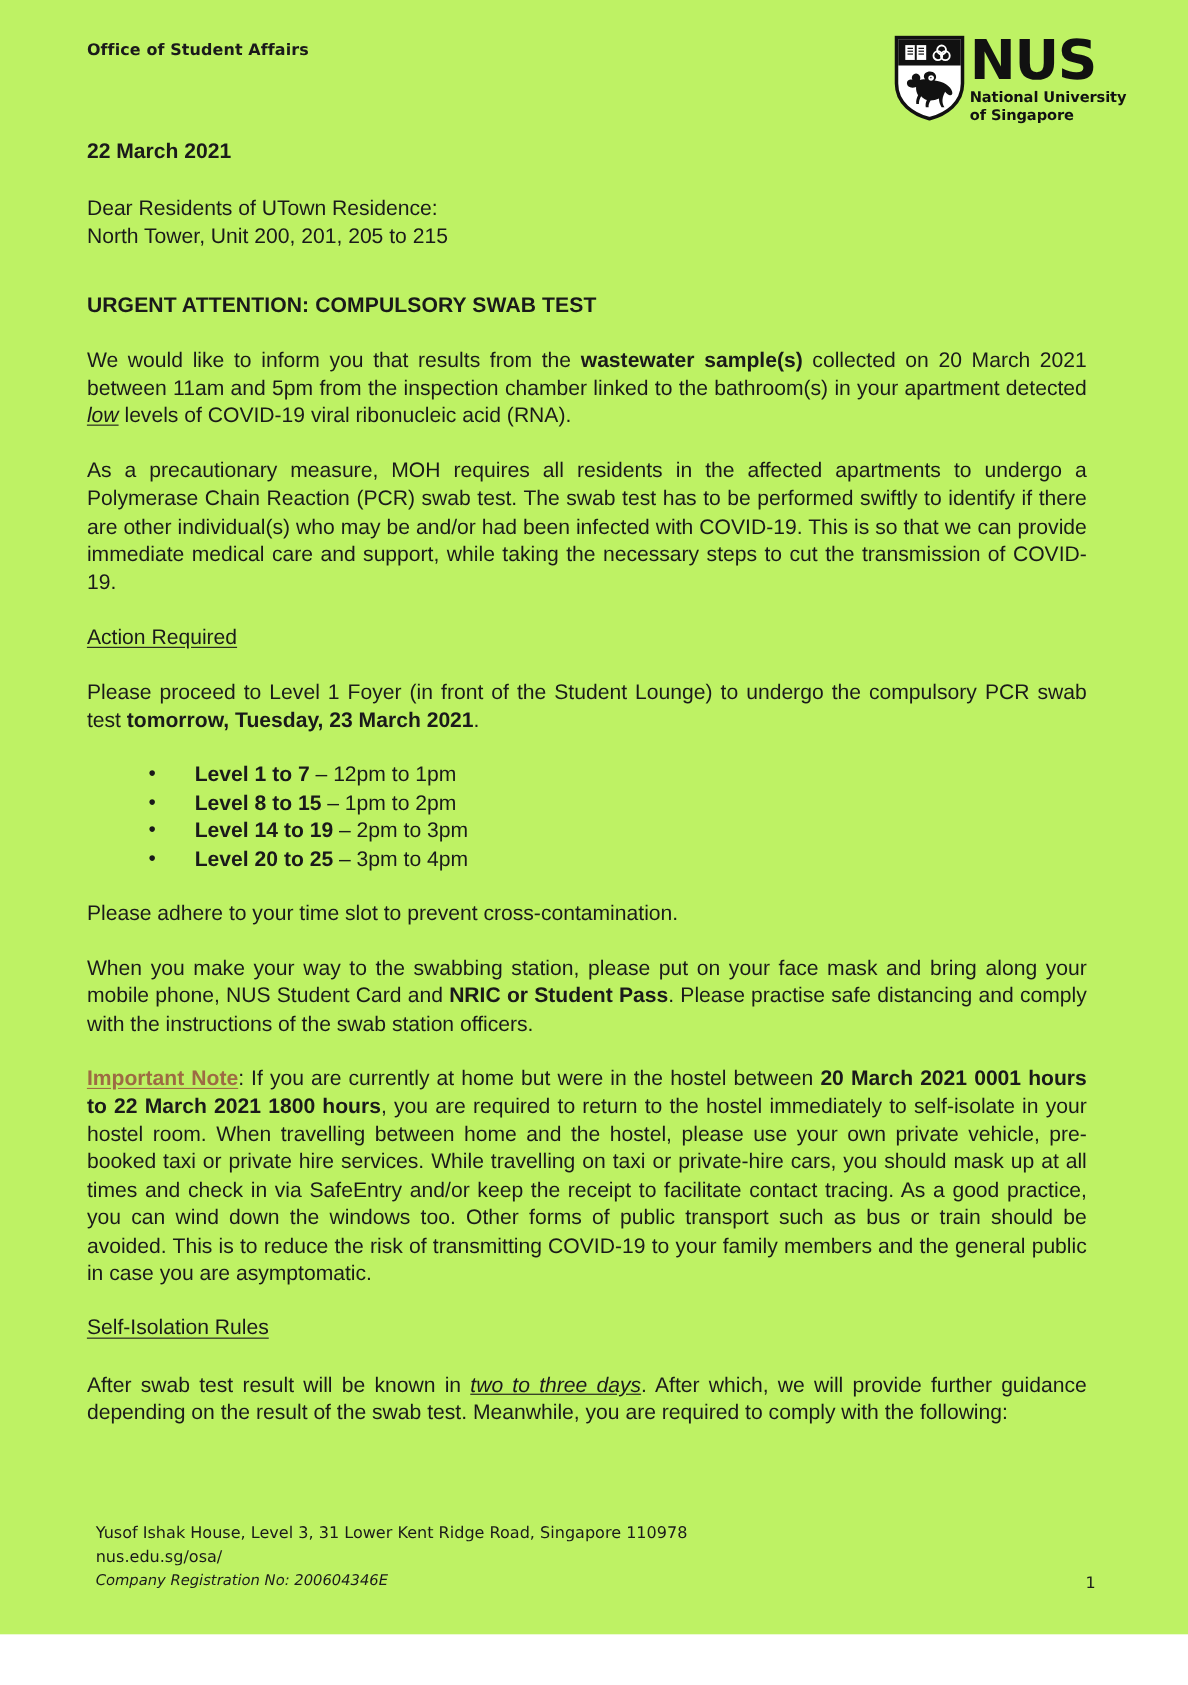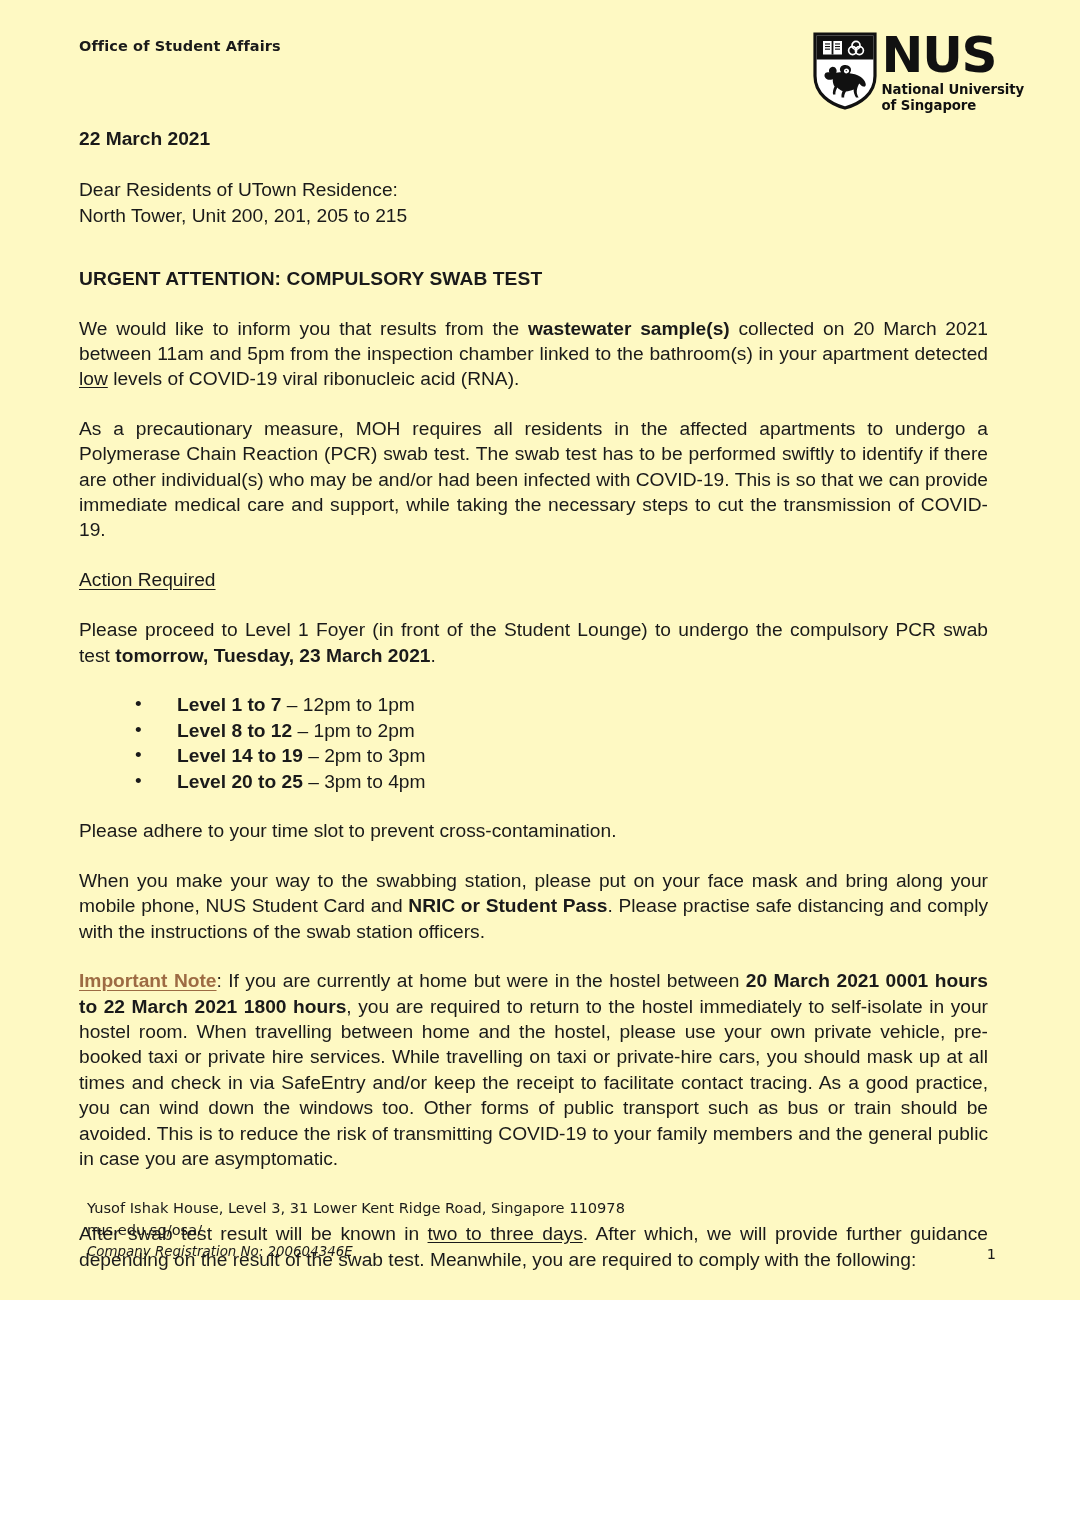--- a/index.html
+++ b/index.html
@@ -7,22 +7,22 @@
     padding: 0;
     background: #ffffff;
   }
   body {
     font-family: "Liberation Sans", sans-serif;
     color: #1a1a1a;
   }
   .page {
     position: relative;
     width: 1080px;
-    height: 1300px;
-    background: #fef9c3;
+    height: 1486px;
+    background: #bef264;
     overflow: hidden;
     box-sizing: border-box;
     padding-left: 36px;
   }
 
   
   .header {
     position: absolute;
     top: 32px;
     left: 79px;
@@ -107,21 +107,21 @@
 
   .section-head {
     font-weight: 400;
     text-decoration: underline;
     text-underline-offset: 3px;
     font-size: 19.2px;
     line-height: 25.4px;
   }
 
   b, strong { font-weight: 700; }
-  u { text-decoration: underline; text-underline-offset: 2px; }
+  u { text-decoration: underline; text-underline-offset: 2px; font-style: italic; }
 
   .important-note {
     font-weight: 700;
     text-decoration: underline;
     text-underline-offset: 3px;
   }
 
   
   ul.slots {
     margin: 0;
@@ -258,39 +258,40 @@
     <p class="section-head">Action Required</p>
 
     <div class="gap-md" style="height:25px"></div>
 
     <p class="justified"><span>Please proceed to Level 1 Foyer (in front of the Student Lounge) to undergo the compulsory PCR swab test </span><b>tomorrow, Tuesday, 23 March 2021</b><span>.</span></p>
 
     <div class="gap-md" style="height:24px"></div>
 
     <ul class="slots">
       <li><span class="slot-range">Level 1 to 7</span><span> – 12pm to 1pm</span></li>
-      <li><span class="slot-range">Level 8 to 12</span><span> – 1pm to 2pm</span></li>
+      <li><span class="slot-range">Level 8 to 15</span><span> – 1pm to 2pm</span></li>
       <li><span class="slot-range">Level 14 to 19</span><span> – 2pm to 3pm</span></li>
       <li><span class="slot-range">Level 20 to 25</span><span> – 3pm to 4pm</span></li>
     </ul>
 
     <div class="gap-md" style="height:24px"></div>
 
     <p class="justified">Please adhere to your time slot to prevent cross-contamination.</p>
 
     <div class="gap-md" style="height:24px"></div>
 
     <p class="justified"><span>When you make your way to the swabbing station, please put on your face mask and bring along your mobile phone, NUS Student Card and </span><b>NRIC or Student Pass</b><span>. Please practise safe distancing and comply with the instructions of the swab station officers.</span></p>
 
     <div class="gap-md" style="height:24px"></div>
 
     <p class="justified"><span class="important-note" style="color:#9d6b43">Important Note</span><span>: If you are currently at home but were in the hostel between </span><b>20 March 2021 0001 hours to 22 March 2021 1800 hours</b><span>, you are required to return to the hostel immediately to self-isolate in your hostel room. When travelling between home and the hostel, please use your own private vehicle, pre-booked taxi or private hire services. While travelling on taxi or private-hire cars, you should mask up at all times and check in via SafeEntry and/or keep the receipt to facilitate contact tracing. As a good practice, you can wind down the windows too. Other forms of public transport such as bus or train should be avoided. This is to reduce the risk of transmitting COVID-19 to your family members and the general public in case you are asymptomatic.</span></p>
 
     <div class="gap-md" style="height:24px"></div>
 
+    <p class="section-head">Self-Isolation Rules</p>
 
     <div class="gap-md" style="height:26px"></div>
 
     <p class="justified"><span>After swab test result will be known in </span><u>two to three days</u><span>. After which, we will provide further guidance depending on the result of the swab test. Meanwhile, you are required to comply with the following:</span></p>
 
   </div>
 
   <div class="footer">
     <div class="footer-line">Yusof Ishak House, Level 3, 31 Lower Kent Ridge Road, Singapore 110978</div>
     <div class="footer-line">nus.edu.sg/osa/</div>

